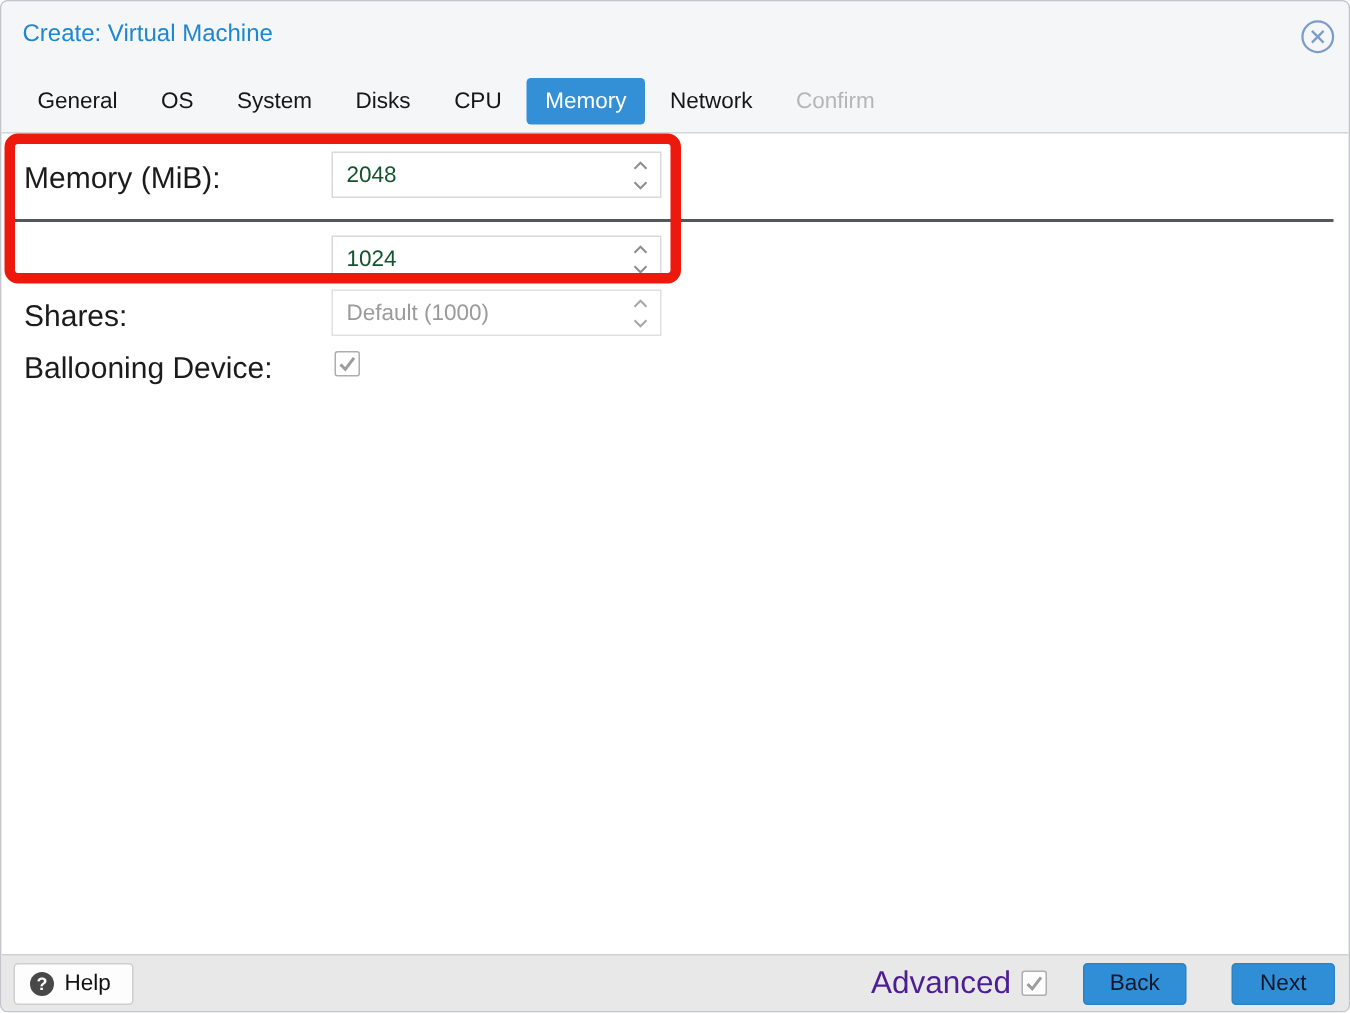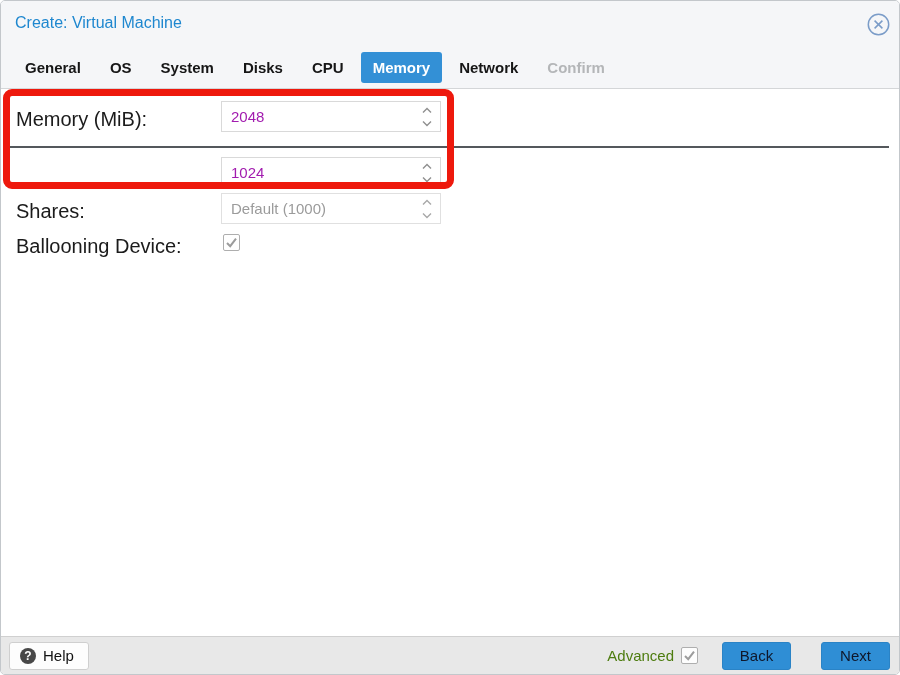--- a/index.html
+++ b/index.html
@@ -25,21 +25,21 @@
   .dialog-title {
     position: absolute; top: 13px; left: 14px;
     font-size: 16px; color: #1e87cf; font-weight: 400;
   }
   .close-btn {
     position: absolute; top: 12px; right: 9px;
     width: 23px; height: 23px; cursor: pointer;
   }
   .tabbar {
     position: absolute; top: 51px; left: 12px;
-    display: flex; gap: 5px; align-items: flex-end; font-weight: bold;
+    display: flex; gap: 5px; align-items: flex-end;
   }
   .tab {
     padding: 0 12px; height: 31px; line-height: 31px;
     font-size: 15px; color: #161616; cursor: pointer;
     border-radius: 3px; white-space: nowrap;
   }
   .tab.active { background: #3390d6; color: #ffffff; }
   .tab.disabled { color: #b4b6b8; cursor: default; }
 
   
@@ -50,21 +50,21 @@
     font-size: 20px; color: #1b1b1b;
   }
   .spinner-field {
     position: absolute; left: 220px; width: 220px; height: 31px;
     border: 1px solid #d9d9d9; background: #fff;
   }
   .spinner-field input {
     position: absolute; inset: 0; border: none; outline: none;
     padding: 0 28px 0 9px; width: 100%; height: 100%;
     font-family: "Liberation Sans", sans-serif;
-    font-size: 15px; color: #a21caf; background: transparent;
+    font-size: 15px; color: #14532d; background: transparent;
   }
   .spinner-field.disabled { border-color: #e0e0e0; }
   .spinner-field.disabled input { color: #9b9b9b; }
   .spin-btns {
     position: absolute; right: 4px; top: 0; bottom: 0; width: 18px;
     display: flex; flex-direction: column; justify-content: center; gap: 2px;
   }
   .spin-btn { width: 18px; height: 11px; display: flex; align-items: center; justify-content: center; cursor: pointer; }
 
   .row-separator {
@@ -99,21 +99,21 @@
     display: inline-flex; align-items: center; gap: 7px;
     font-size: 15px; color: #111; cursor: pointer;
   }
   .help-icon {
     width: 16px; height: 16px; border-radius: 50%;
     background: #484848; color: #fff;
     font-size: 12px; font-weight: bold; line-height: 16px;
     text-align: center; display: inline-block;
   }
   .footer-right { margin-left: auto; display: flex; align-items: center; margin-right: 9px; }
-  .advanced-label { font-size: 15px; color: #4d7c0f; margin-right: 7px; }
+  .advanced-label { font-size: 21px; color: #4c1d95; margin-right: 7px; }
   .footer .checkbox { background: #fdfdfd; }
   .btn-primary {
     height: 28px; min-width: 69px; padding: 0 14px;
     background: #2f8ed5; border: 1px solid #2a83c6; border-radius: 3px;
     color: #0f172a; font-size: 15px; cursor: pointer;
     display: inline-flex; align-items: center; justify-content: center;
   }
   .btn-back { margin-left: 24px; }
   .btn-next { margin-left: 30px; }
 </style>

